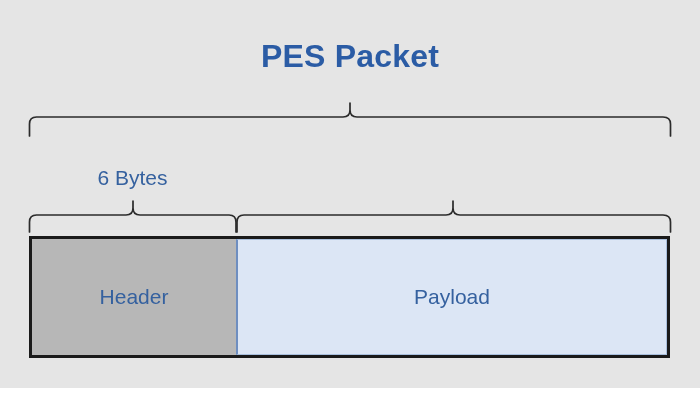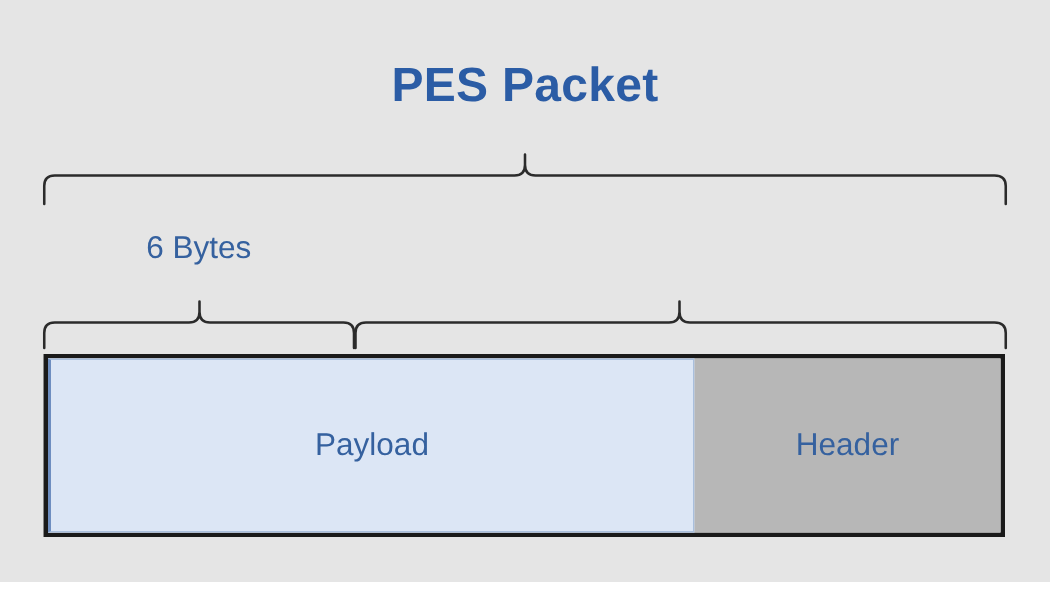--- a/index.html
+++ b/index.html
@@ -53,21 +53,21 @@
   
   .seg-label {
     position: absolute;
     text-align: center;
     font-size: 21px;
     color: #35619f;
     white-space: nowrap;
   }
   #label-header-size {
     left: 29px;
-    top: 154px;
+    top: 166px;
     width: 207px;
   }
   #label-payload-size {
     left: 237px;
     top: 166px;
     width: 433px;
   }
 
   
   #packet-bar {
@@ -147,21 +147,21 @@
              Q 453 215 460 215
              L 663 215
              Q 670.5 215 670.5 222
              L 670.5 232"></path>
   </svg>
 
   <div class="seg-label" id="label-header-size">6 Bytes</div>
 
 
   <div id="packet-bar">
+    <div class="field" id="field-header">
+      <span>Header</span>
+    </div>
     <div class="field" id="field-payload">
       <span>Payload</span>
-    </div>
-    <div class="field" id="field-header">
-      <span>Header</span>
     </div>
   </div>
 
 </div>
 
 </body></html>

